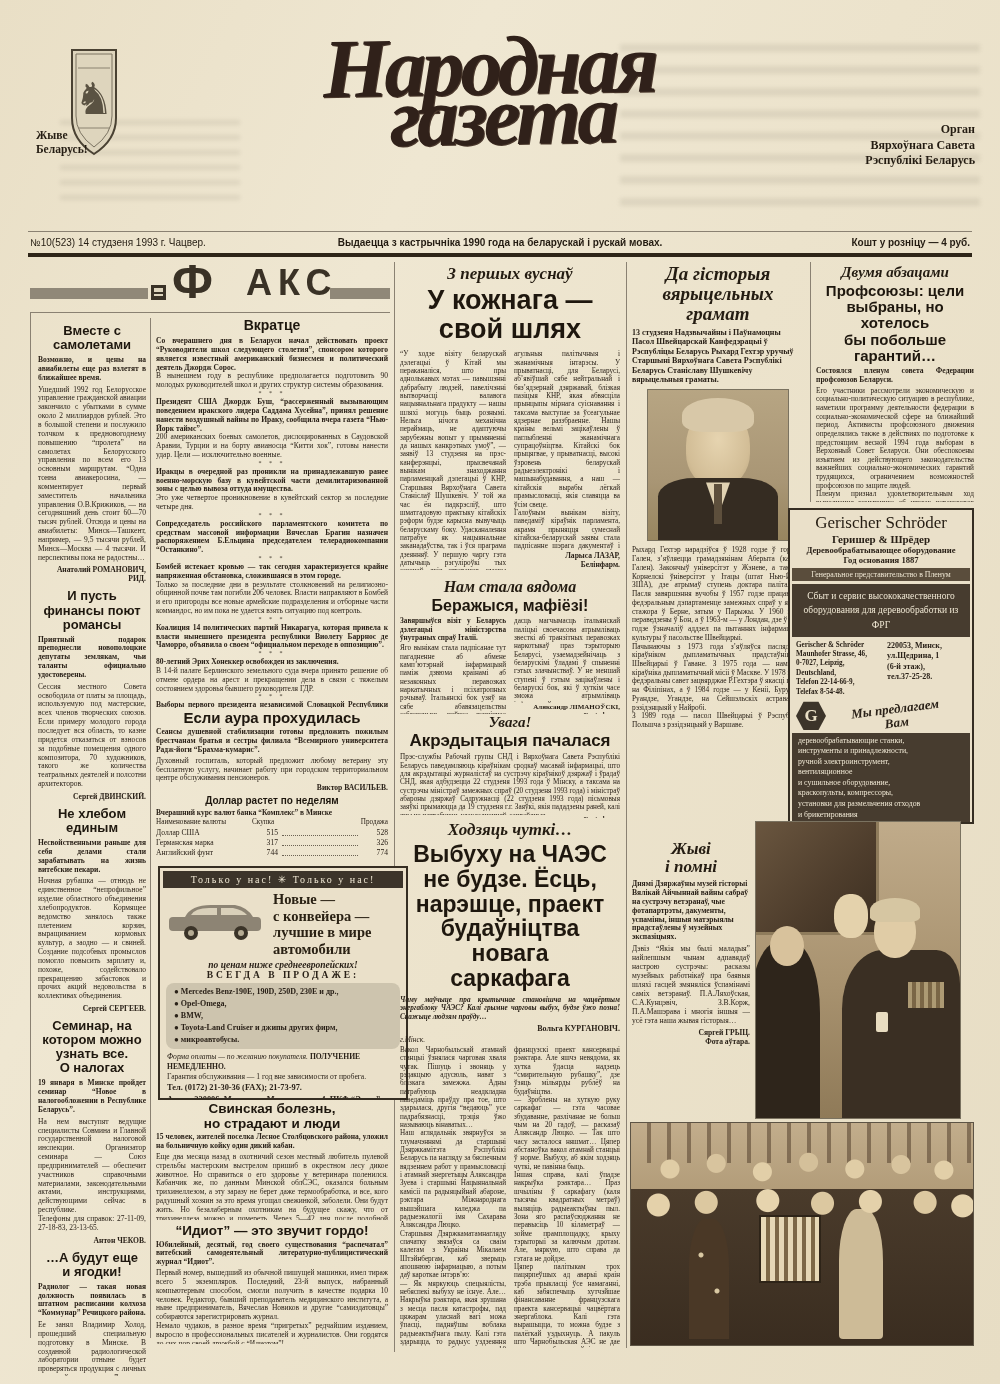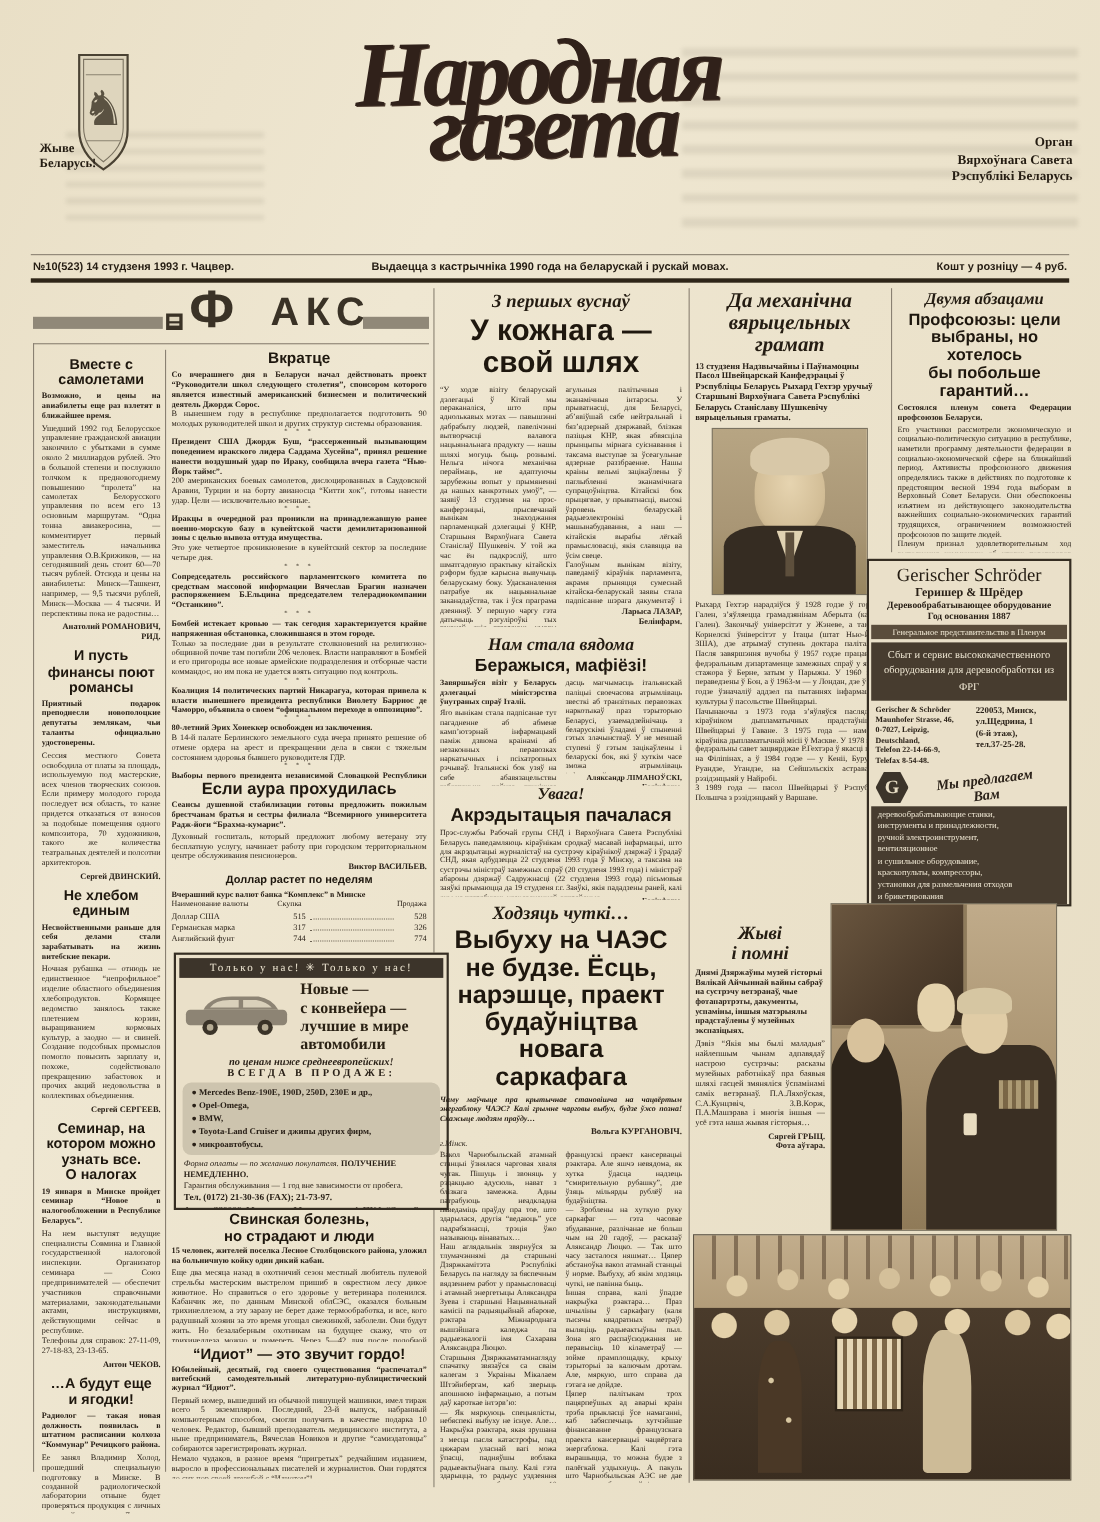--- a/index.html
+++ b/index.html
@@ -53,21 +53,21 @@
   <div class="abs" style="left:270px;top:28px;width:480px;height:200px;transform:rotate(-1deg);">
     <div class="logoline" style="font-size:84px;margin-left:54px;">Народная</div>
     <div class="logoline" style="font-size:84px;margin-top:-26px;margin-left:120px;">газета</div>
   </div>
 
   <div class="abs" style="left:790px;top:122px;width:185px;text-align:right;font-weight:700;font-size:12px;line-height:1.3;white-space:pre-line;color:#241c12;">Орган
 Вярхоўнага Савета
 Рэспублікі Беларусь</div>
 
   <div class="rule-h" style="left:28px;top:231px;width:944px;"></div>
-  <div class="abs" style="left:30px;top:237px;width:300px;font-family:'Liberation Sans',sans-serif;font-weight:700;font-size:10px;color:#241c12;">№10(523) 14 студзеня 1993 г. Чацвер.</div>
+  <div class="abs" style="left:30px;top:237px;width:300px;font-family:'Liberation Sans',sans-serif;font-weight:400;font-size:10px;color:#241c12;">№10(523) 14 студзеня 1993 г. Чацвер.</div>
   <div class="abs" style="left:250px;top:237px;width:500px;text-align:center;font-family:'Liberation Sans',sans-serif;font-weight:700;font-size:10px;color:#241c12;">Выдаецца з кастрычніка 1990 года на беларускай і рускай мовах.</div>
   <div class="abs" style="left:770px;top:237px;width:200px;text-align:right;font-family:'Liberation Sans',sans-serif;font-weight:700;font-size:10px;color:#241c12;">Кошт у розніцу — 4 руб.</div>
   <div class="abs" style="left:28px;top:253px;width:944px;height:4px;background:#2e2518;"></div>
 
   <div class="rule-v" style="left:150px;top:318px;height:1020px;"></div>
   <div class="rule-v" style="left:394px;top:262px;height:1090px;"></div>
   <div class="rule-v" style="left:626px;top:262px;height:1086px;"></div>
   <div class="rule-v" style="left:810px;top:262px;height:240px;"></div>
 
   <div class="abs" style="left:30px;top:266px;width:360px;height:44px;">
@@ -125,21 +125,21 @@
 Сельский радиологический центр в “Коммунаре” — один из двухсот, действующих теперь на Гомельщине.</div>
 
     </div>
   </div>
 
   <div class="abs" style="left:156px;top:318px;width:232px;height:390px;overflow:hidden;">
     <div class="h-sans" style="font-size:14px;margin-bottom:4px;">Вкратце</div>
     <p class="bt" style="margin:0;"><b>Со вчерашнего дня в Беларуси начал действовать проект “Руководители школ следующего столетия”, спонсором которого является известный американский бизнесмен и политический деятель Джордж Сорос.</b><span>
 В нынешнем году в республике предполагается подготовить 90 молодых руководителей школ и других структур системы образования.</span></p>
     <div class="stars">* * *</div>
-    <p class="bt" style="margin:0;"><b>Президент США Джордж Буш, “рассерженный вызывающим поведением иракского лидера Саддама Хусейна”, принял решение нанести воздушный удар по Ираку, сообщила вчера газета “Нью-Йорк таймс”.</b><span>
+    <p class="bt" style="margin:0;"><b>Президент США Джордж Буш, “рассерженный вызывающим поведением иракского лидера Саддама Хусейна”, принял решение нанести воздушный вайны по Ираку, сообщила вчера газета “Нью-Йорк таймс”.</b><span>
 200 американских боевых самолетов, дислоцированных в Саудовской Аравии, Турции и на борту авианосца “Китти хок”, готовы нанести удар. Цели — исключительно военные.</span></p>
     <div class="stars">* * *</div>
     <p class="bt" style="margin:0;"><b>Иракцы в очередной раз проникли на принадлежавшую ранее военно-морскую базу в кувейтской части демилитаризованной зоны с целью вывоза оттуда имущества.</b><span>
 Это уже четвертое проникновение в кувейтский сектор за последние четыре дня.</span></p>
     <div class="stars">* * *</div>
     <p class="bt" style="margin:0;"><b>Сопредседатель российского парламентского комитета по средствам массовой информации Вячеслав Брагин назначен распоряжением Б.Ельцина председателем телерадиокомпании “Останкино”.</b><span></span></p>
     <div class="stars">* * *</div>
     <p class="bt" style="margin:0;"><b>Бомбей истекает кровью — так сегодня характеризуется крайне напряженная обстановка, сложившаяся в этом городе.</b><span>
 Только за последние дни в результате столкновений на религиозно-общинной почве там погибли 206 человек. Власти направляют в Бомбей и его пригороды все новые армейские подразделения и отборные части коммандос, но им пока не удается взять ситуацию под контроль.</span></p>
     <div class="stars">* * *</div>
@@ -300,21 +300,21 @@
         <div class="bt7" style="height:308px;">французскі праект кансервацыі рэактара. Але яшчэ невядома, як хутка ўдасца надзець “смирительную рубашку”, дзе ўзяць мільярды рублёў на будаўніцтва.
 — Зроблены на хуткую руку саркафаг — гэта часовае збудаванне, разлічанае не больш чым на 20 гадоў, — расказаў Аляксандр Люцко. — Так што часу засталося няшмат… Цяпер абстаноўка вакол атамнай станцыі ў норме. Выбуху, аб якім ходзяць чуткі, не павінна быць.
 Іншая справа, калі ўпадзе накрыўка рэактара… Праз шчыліны ў саркафагу (каля тысячы квадратных метраў) выляціць радыеактыўны пыл. Зона яго распаўсюджання не перавысіць 10 кіламетраў — зойме прамплощадку, крыху тэрыторыі за калючым дротам. Але, мяркую, што справа да гэтага не дойдзе.
 Цяпер палітыкам трох пацярпеўшых ад аварыі краін трэба прыкласці ўсе намаганні, каб забяспечыць хутчэйшае фінансаванне французскага праекта кансервацыі чацвёртага энергаблока. Калі гэта вырашыцца, то можна будзе з палёгкай уздыхнуць. А пакуль што Чарнобыльская АЭС не дае спакою, трэба часцей і адкрыта гаварыць народу аб тым, што там сапраўды адбываецца.</div>
 
       </div>
     </div>
   </div>
 
   <div class="abs" style="left:632px;top:264px;width:172px;height:586px;overflow:hidden;">
-    <div class="kick" style="font-size:19px;line-height:1.05;">Да механічна
+    <div class="kick" style="font-size:19px;line-height:1.05;">Да гісторыя
 вярыцельных
 грамат</div>
     <div class="bt lead" style="font-size:8px;margin-top:4px;text-align:left;">13 студзеня Надзвычайны і Паўнамоцны Пасол Швейцарскай Канфедэрацыі ў Рэспубліцы Беларусь Рыхард Гехтэр уручыў Старшыні Вярхоўнага Савета Рэспублікі Беларусь Станіславу Шушкевічу вярыцельныя граматы.</div>
     <div class="photo" style="position:relative;width:140px;height:150px;margin:6px auto 6px;background:linear-gradient(180deg,#b7a583 0%,#a99675 60%,#97855f 100%);box-shadow:0 0 0 1px #7a7260;">
       <div class="pshape" style="left:38px;top:18px;width:64px;height:78px;border-radius:48% 48% 42% 42%;background:radial-gradient(ellipse at 50% 40%,#e6d4b0 0%,#d2bd96 70%,#b7a27c 100%);"></div>
       <div class="pshape" style="left:34px;top:8px;width:72px;height:34px;border-radius:50% 50% 30% 30%;background:#d8c8a8;"></div>
       <div class="pshape" style="left:10px;top:88px;width:120px;height:62px;border-radius:30% 30% 0 0;background:#352c22;"></div>
       <div class="pshape" style="left:58px;top:92px;width:24px;height:34px;background:#e0d2b2;clip-path:polygon(0 0,100% 0,50% 100%);"></div>
       <div class="pshape" style="left:66px;top:94px;width:8px;height:40px;background:#5d4f3c;"></div>
     </div>

